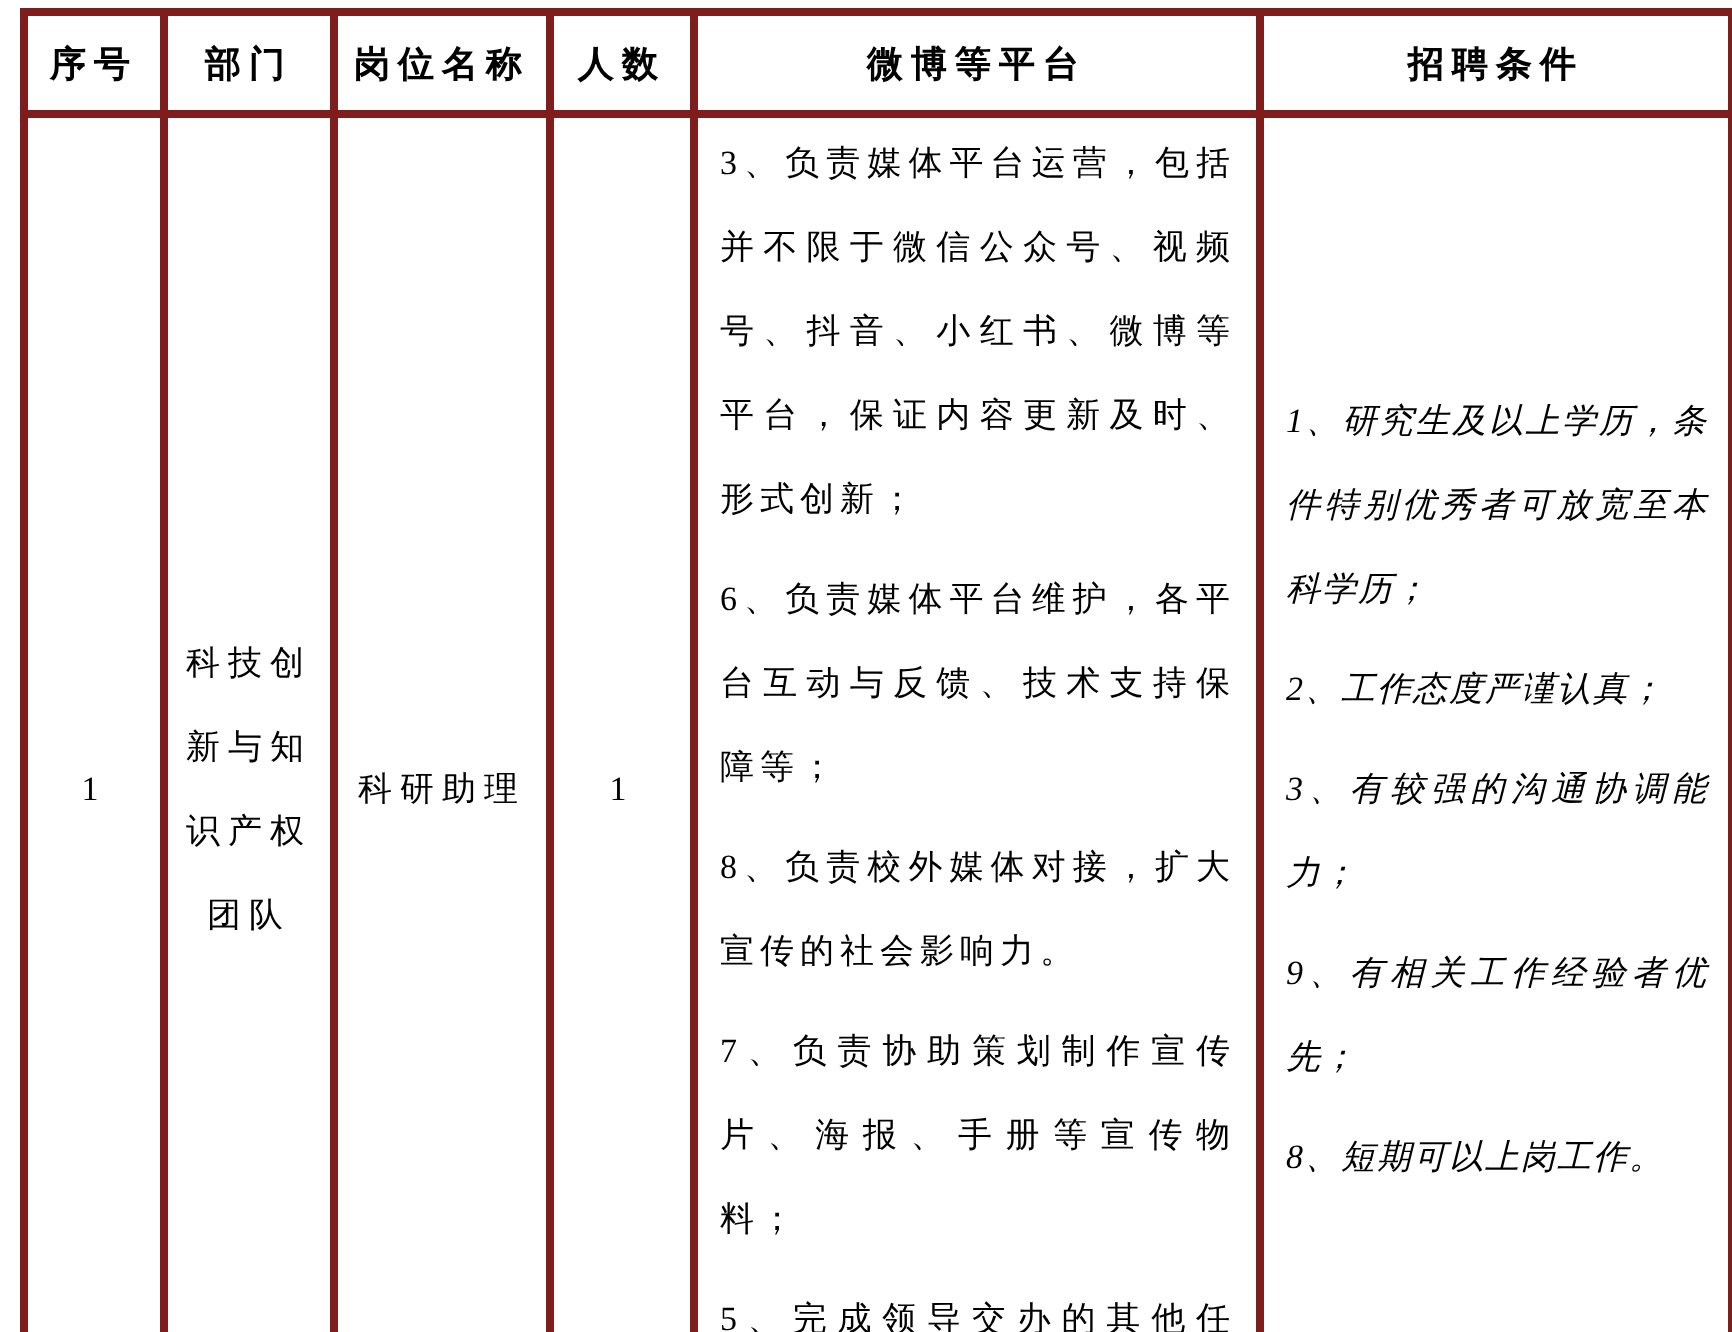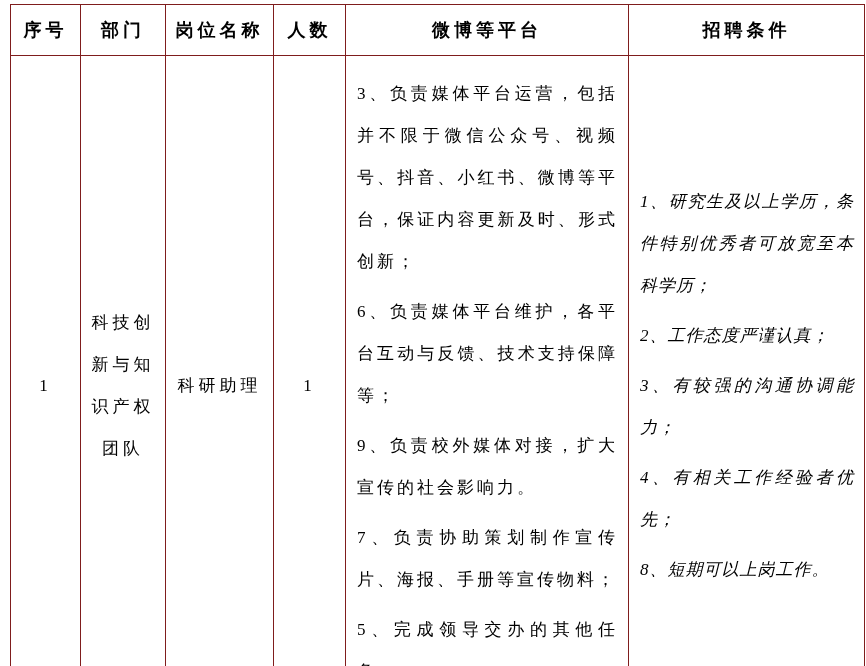--- a/index.html
+++ b/index.html
@@ -18,21 +18,21 @@
   .recruit-table {
     position: absolute;
     left: 10px;
     top: 4px;
     width: 854px;
     border-collapse: collapse;
     table-layout: fixed;
   }
   .recruit-table th,
   .recruit-table td {
-    border: 1px solid #7f1d1d;
+    border: 4px solid #7f1d1d;
     box-sizing: border-box;
     overflow: hidden;
   }
   .recruit-table th {
     height: 51px;
     font-size: 18px;
     font-weight: bold;
     letter-spacing: 4px;
     text-align: center;
     vertical-align: middle;
@@ -99,26 +99,26 @@
   </thead>
   <tbody>
     <tr class="data-row">
       <td class="cell-center">1</td>
       <td class="cell-center cell-dept">科技创新与知识产权团队</td>
       <td class="cell-center">科研助理</td>
       <td class="cell-center">1</td>
       <td class="cell-duties">
         <p>3、负责媒体平台运营，包括并不限于微信公众号、视频号、抖音、小红书、微博等平台，保证内容更新及时、形式创新；</p>
         <p>6、负责媒体平台维护，各平台互动与反馈、技术支持保障等；</p>
-        <p>9、负责校外媒体对接，扩大宣传的社会影响力。</p>
+        <p>8、负责校外媒体对接，扩大宣传的社会影响力。</p>
         <p>7、负责协助策划制作宣传片、海报、手册等宣传物料；</p>
         <p>5、完成领导交办的其他任务。</p>
       </td>
       <td class="cell-reqs">
         <p>1、研究生及以上学历，条件特别优秀者可放宽至本科学历；</p>
         <p>2、工作态度严谨认真；</p>
         <p>3、有较强的沟通协调能力；</p>
-        <p>4、有相关工作经验者优先；</p>
+        <p>9、有相关工作经验者优先；</p>
         <p>8、短期可以上岗工作。</p>
       </td>
     </tr>
   </tbody>
 </table>
 
 </body></html>

